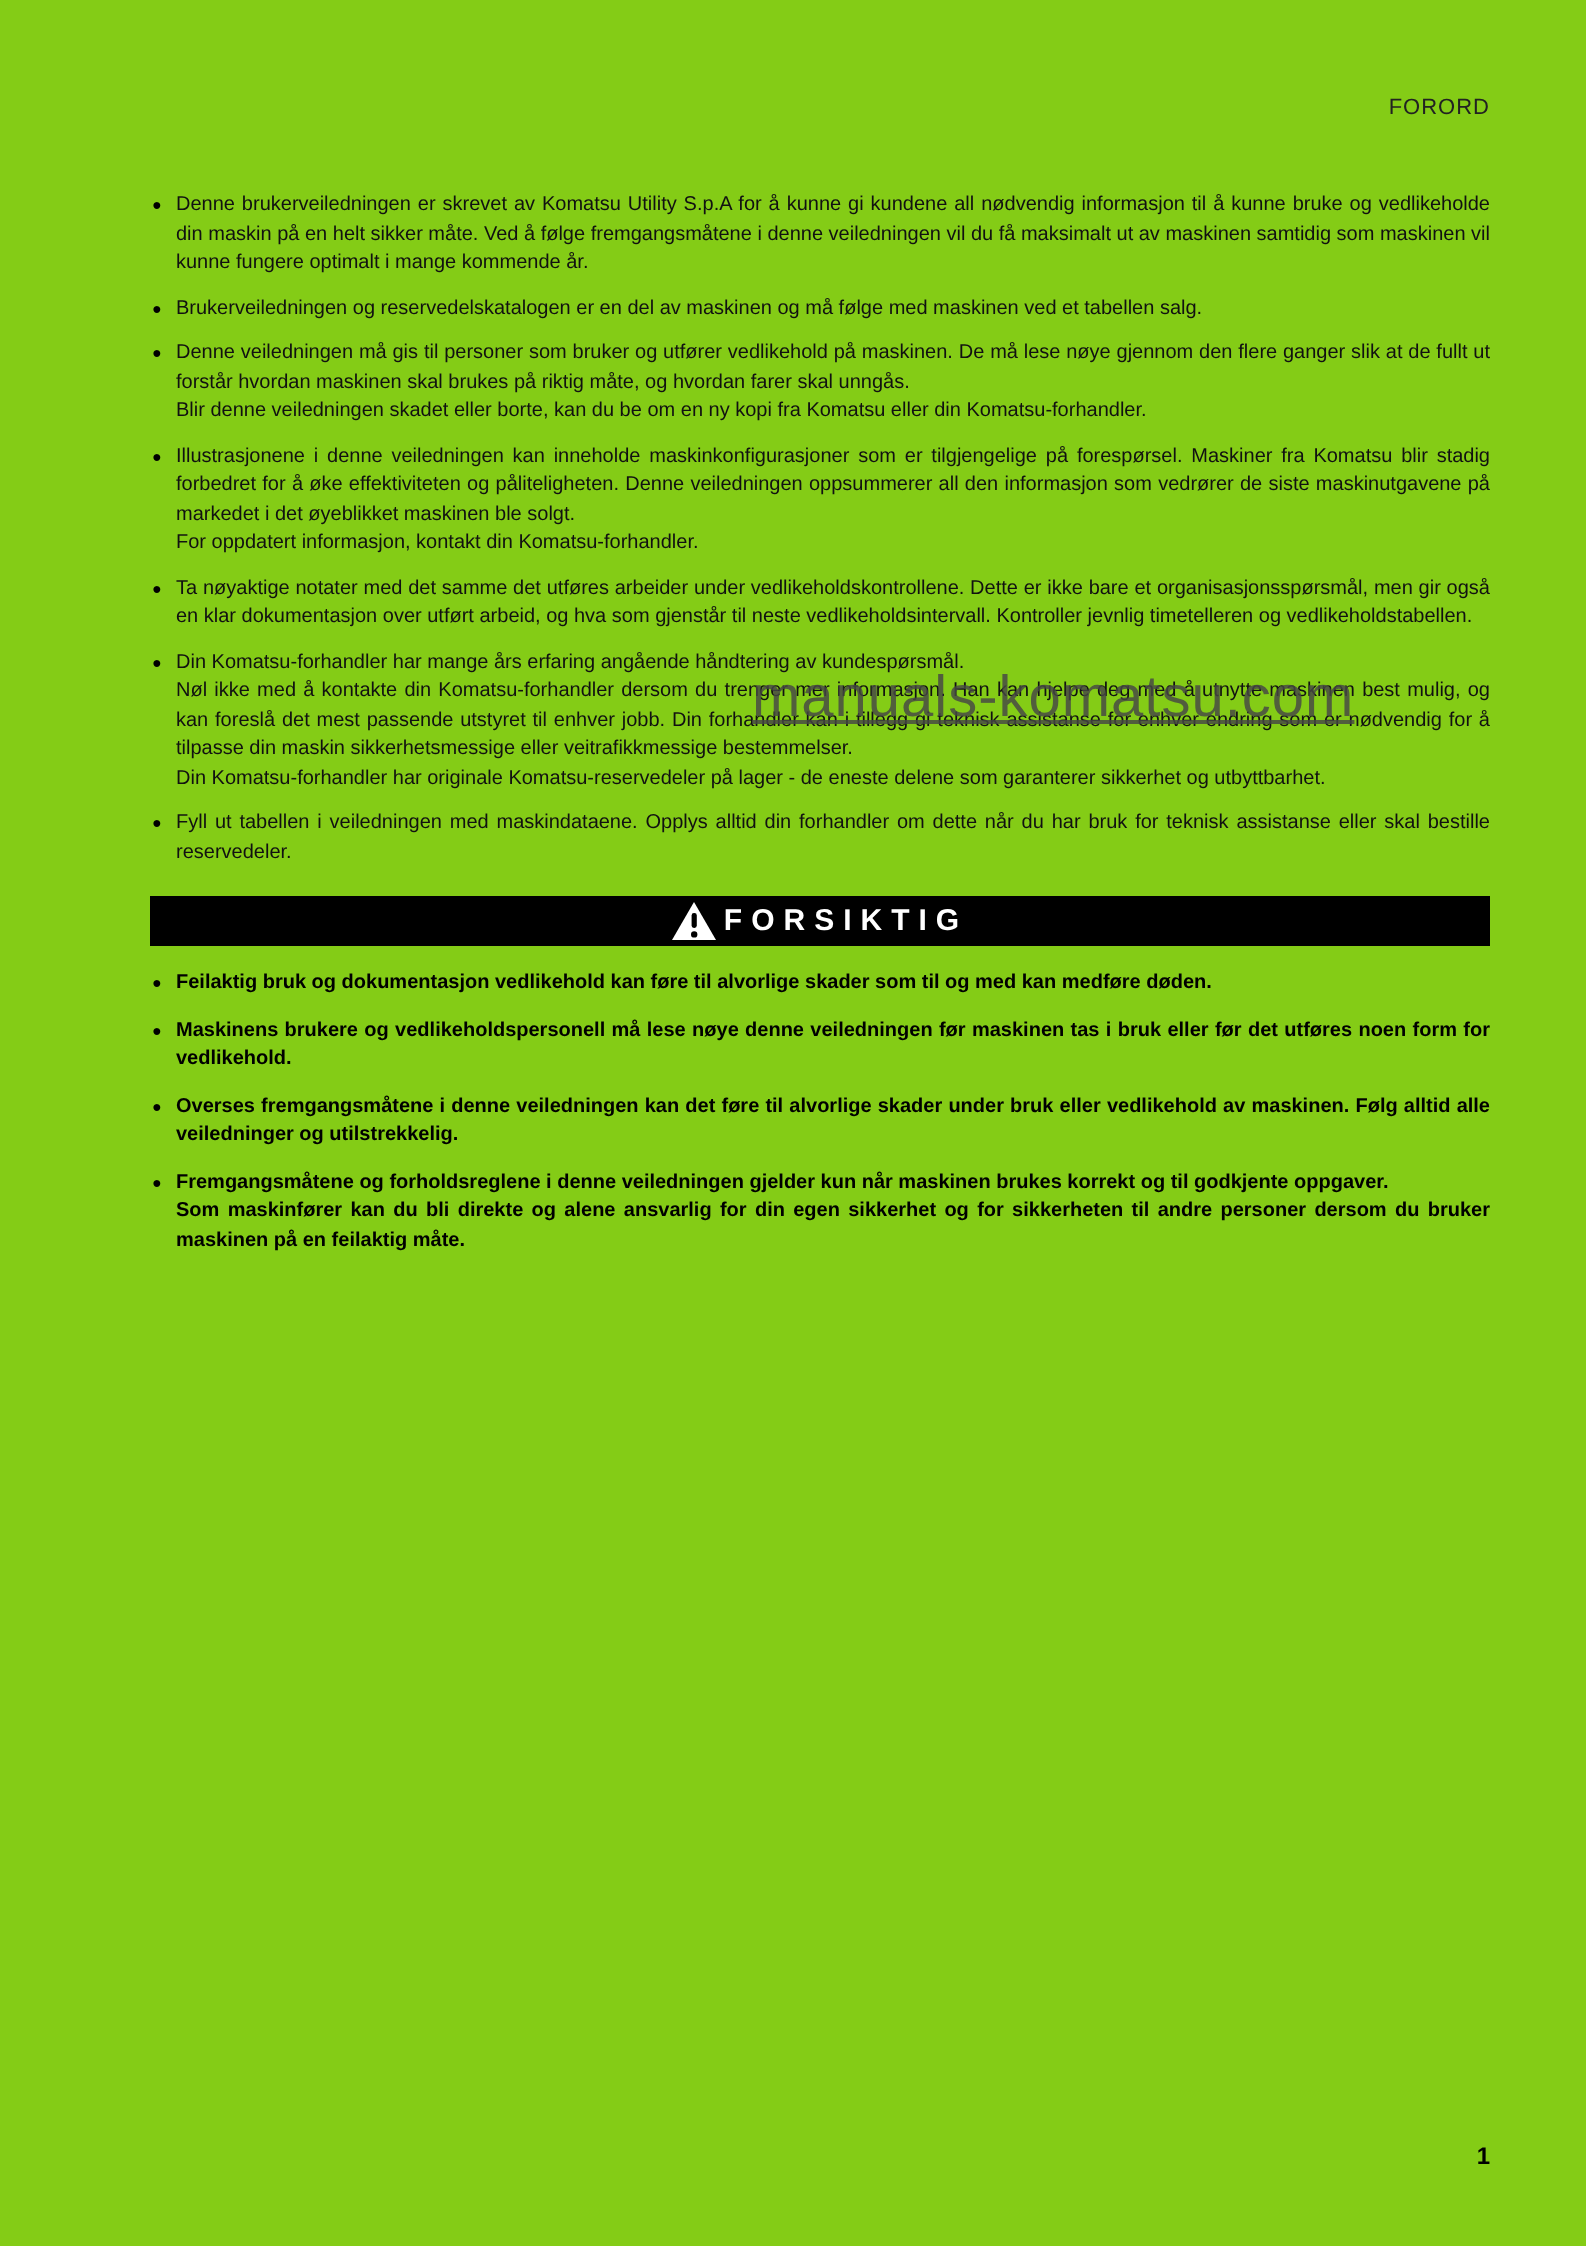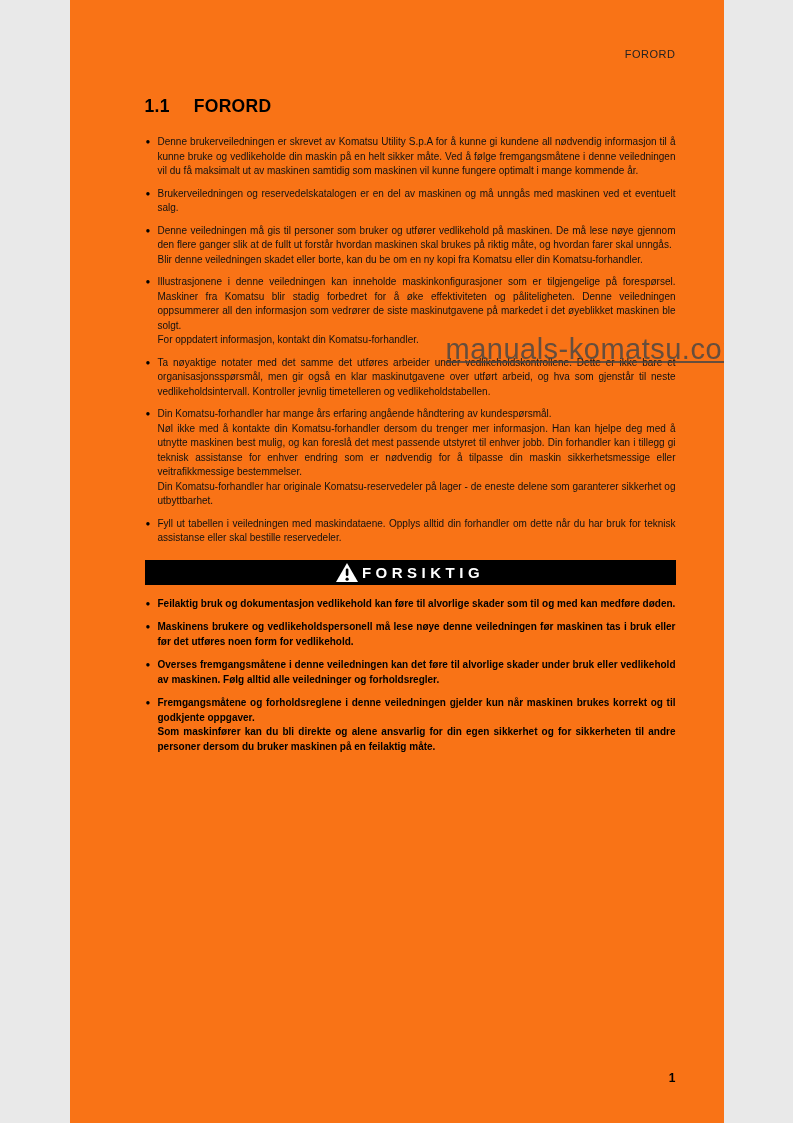--- a/index.html
+++ b/index.html
@@ -1,24 +1,24 @@
 <!DOCTYPE html>
 <html><head>
 <meta charset="utf-8">
 <style>
   * { margin: 0; padding: 0; box-sizing: border-box; }
   html, body { background: #e9e9e9; }
   body { font-family: "Liberation Sans", "DejaVu Sans", sans-serif; }
 
   .page {
     position: relative;
-    width: 654px;
+    width: 793px;
     height: 1123px;
     margin: 0 auto;
-    background: #f97316;
+    background: #84cc16;
     color: #111;
     overflow: hidden;
   }
 
   .running-header {
     position: absolute;
     top: 48px;
     right: 48px;
     font-size: 11px;
     letter-spacing: 0.5px;
@@ -105,46 +105,43 @@
 </style>
 </head>
 <body>
 
 <div class="page">
 
   <div class="running-header">FORORD</div>
 
   <div class="content">
 
-    <div class="doc-title">
-      <span class="section-number">1.1</span><span>FORORD</span>
-    </div>
 
     <div class="bullets intro-bullets">
         <div class="bullet-item">
           <span class="bullet-marker">●</span>
           <div class="bullet-text">Denne brukerveiledningen er skrevet av Komatsu Utility S.p.A for å kunne gi kundene all nødvendig informasjon til å kunne bruke og vedlikeholde din maskin på en helt sikker måte. Ved å følge fremgangsmåtene i denne veiledningen vil du få maksimalt ut av maskinen samtidig som maskinen vil kunne fungere optimalt i mange kommende år.</div>
         </div>
         <div class="bullet-item">
           <span class="bullet-marker">●</span>
-          <div class="bullet-text">Brukerveiledningen og reservedelskatalogen er en del av maskinen og må unngås med maskinen ved et eventuelt salg.</div>
+          <div class="bullet-text">Brukerveiledningen og reservedelskatalogen er en del av maskinen og må følge med maskinen ved et tabellen salg.</div>
         </div>
         <div class="bullet-item">
           <span class="bullet-marker">●</span>
           <div class="bullet-text">Denne veiledningen må gis til personer som bruker og utfører vedlikehold på maskinen. De må lese nøye gjennom den flere ganger slik at de fullt ut forstår hvordan maskinen skal brukes på riktig måte, og hvordan farer skal unngås.
 Blir denne veiledningen skadet eller borte, kan du be om en ny kopi fra Komatsu eller din Komatsu-forhandler.</div>
         </div>
         <div class="bullet-item">
           <span class="bullet-marker">●</span>
           <div class="bullet-text">Illustrasjonene i denne veiledningen kan inneholde maskinkonfigurasjoner som er tilgjengelige på forespørsel. Maskiner fra Komatsu blir stadig forbedret for å øke effektiviteten og påliteligheten. Denne veiledningen oppsummerer all den informasjon som vedrører de siste maskinutgavene på markedet i det øyeblikket maskinen ble solgt.
 For oppdatert informasjon, kontakt din Komatsu-forhandler.</div>
         </div>
         <div class="bullet-item">
           <span class="bullet-marker">●</span>
-          <div class="bullet-text">Ta nøyaktige notater med det samme det utføres arbeider under vedlikeholdskontrollene. Dette er ikke bare et organisasjonsspørsmål, men gir også en klar maskinutgavene over utført arbeid, og hva som gjenstår til neste vedlikeholdsintervall. Kontroller jevnlig timetelleren og vedlikeholdstabellen.</div>
+          <div class="bullet-text">Ta nøyaktige notater med det samme det utføres arbeider under vedlikeholdskontrollene. Dette er ikke bare et organisasjonsspørsmål, men gir også en klar dokumentasjon over utført arbeid, og hva som gjenstår til neste vedlikeholdsintervall. Kontroller jevnlig timetelleren og vedlikeholdstabellen.</div>
         </div>
         <div class="bullet-item">
           <span class="bullet-marker">●</span>
           <div class="bullet-text">Din Komatsu-forhandler har mange års erfaring angående håndtering av kundespørsmål.
 Nøl ikke med å kontakte din Komatsu-forhandler dersom du trenger mer informasjon. Han kan hjelpe deg med å utnytte maskinen best mulig, og kan foreslå det mest passende utstyret til enhver jobb. Din forhandler kan i tillegg gi teknisk assistanse for enhver endring som er nødvendig for å tilpasse din maskin sikkerhetsmessige eller veitrafikkmessige bestemmelser.
 Din Komatsu-forhandler har originale Komatsu-reservedeler på lager - de eneste delene som garanterer sikkerhet og utbyttbarhet.</div>
         </div>
         <div class="bullet-item">
           <span class="bullet-marker">●</span>
           <div class="bullet-text">Fyll ut tabellen i veiledningen med maskindataene. Opplys alltid din forhandler om dette når du har bruk for teknisk assistanse eller skal bestille reservedeler.</div>
@@ -166,21 +163,21 @@
         <div class="bullet-item">
           <span class="bullet-marker">●</span>
           <div class="bullet-text">Feilaktig bruk og dokumentasjon vedlikehold kan føre til alvorlige skader som til og med kan medføre døden.</div>
         </div>
         <div class="bullet-item">
           <span class="bullet-marker">●</span>
           <div class="bullet-text">Maskinens brukere og vedlikeholdspersonell må lese nøye denne veiledningen før maskinen tas i bruk eller før det utføres noen form for vedlikehold.</div>
         </div>
         <div class="bullet-item">
           <span class="bullet-marker">●</span>
-          <div class="bullet-text">Overses fremgangsmåtene i denne veiledningen kan det føre til alvorlige skader under bruk eller vedlikehold av maskinen. Følg alltid alle veiledninger og forholdsregler.</div>
+          <div class="bullet-text">Overses fremgangsmåtene i denne veiledningen kan det føre til alvorlige skader under bruk eller vedlikehold av maskinen. Følg alltid alle veiledninger og utilstrekkelig.</div>
         </div>
         <div class="bullet-item">
           <span class="bullet-marker">●</span>
           <div class="bullet-text">Fremgangsmåtene og forholdsreglene i denne veiledningen gjelder kun når maskinen brukes korrekt og til godkjente oppgaver.
 Som maskinfører kan du bli direkte og alene ansvarlig for din egen sikkerhet og for sikkerheten til andre personer dersom du bruker maskinen på en feilaktig måte.</div>
         </div>
       </div>
 
   </div>
 

